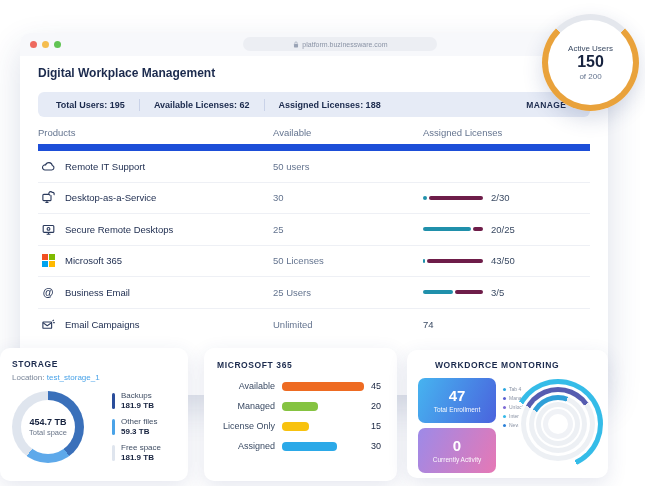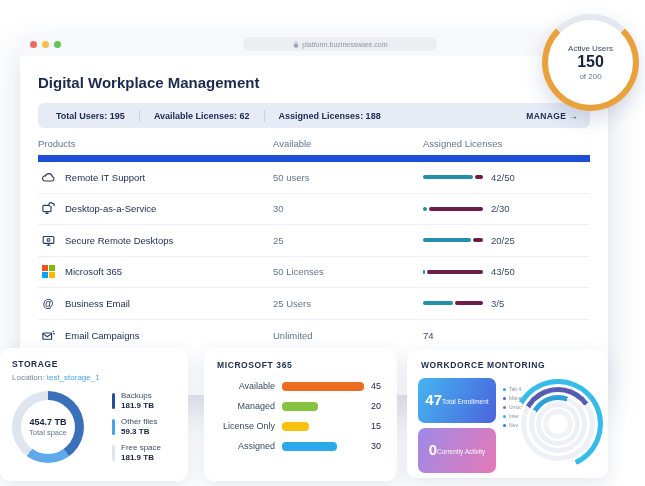--- a/index.html
+++ b/index.html
@@ -13,21 +13,21 @@
     display:flex; align-items:center; padding:0 10px; }
   .dots { display:flex; gap:5px; }
   .dot { width:7px; height:7px; border-radius:50%; }
   .dot.r{background:#ee6a5f}.dot.y{background:#f5bd4f}.dot.g{background:#61c454}
   .urlbar { position:absolute; left:38%; width:33%; top:4px; height:14px; background:#eceef3;
     border-radius:7px; display:flex; align-items:center; justify-content:center; gap:3px;
     font-size:7px; color:#8a93a5; }
   .lock { width:6px; height:7px; }
 
   .win-body { padding:10px 18px 0 18px; }
-  .page-title { font-size:15px; font-weight:700; color:#1b2a4d; margin:8px 0 12px 0; }
+  .page-title { font-size:12px; font-weight:700; color:#1b2a4d; margin:0 0 12px 0; }
 
   .statsbar { background:#e6ebf6; border-radius:6px; height:25px; display:flex; align-items:center;
     padding:0 12px; font-size:9px; font-weight:700; color:#1b2a4d; }
   .stat { padding:0 14px; }
   .stat:first-child { padding-left:6px; }
   .sdiv { width:1px; height:12px; background:#c9d2e8; }
   .manage { margin-left:auto; font-size:8.5px; font-weight:700; color:#1b2a4d; letter-spacing:.4px; cursor:pointer; }
 
   .thead, .trow { display:grid; grid-template-columns:235px 150px 1fr; align-items:center; }
   .thead { height:30px; font-size:9.5px; color:#64748f; margin-top:4px; border-bottom:7px solid #1d4ed8; }
@@ -78,23 +78,23 @@
   .sl-val { font-size:8px; font-weight:700; color:#17233f; }
 
   #card-ms { left:204px; top:348px; width:193px; height:133px; padding:12px 13px; }
   .msrows { margin-top:11px; display:flex; flex-direction:column; gap:10px; }
   .msrow { display:flex; align-items:center; gap:7px; }
   .ms-label { width:58px; text-align:right; font-size:9px; color:#3a4a63; flex:none; }
   .ms-track { width:82px; flex:none; }
   .ms-bar { height:9px; border-radius:4px; }
   .ms-val { font-size:9px; font-weight:400; color:#17233f; }
 
-  #card-wf { left:407px; top:350px; width:201px; height:128px; padding:10px 14px; overflow:hidden; }
+  #card-wf { left:407px; top:350px; width:201px; height:128px; padding:10px 28px; overflow:hidden; }
   .tiles { position:absolute; left:11px; top:28px; width:78px; display:flex; flex-direction:column; gap:5px; }
-  .tile { height:45px; border-radius:7px; display:flex; flex-direction:row; align-items:center;
+  .tile { height:45px; border-radius:7px; display:flex; flex-direction:column; align-items:center;
     justify-content:center; color:#fff; }
   .t-num { font-size:15px; font-weight:700; line-height:1.1; }
   .t-label { font-size:6.5px; opacity:.95; margin-top:1px; }
   .wf-legend { position:absolute; left:96px; top:36px; display:flex; flex-direction:column; gap:3px; }
   .wf-li { display:flex; align-items:center; gap:3px; font-size:5px; color:#8a93a5; }
   .wf-dot { width:3px; height:3px; border-radius:50%; flex:none; }
   .wf-radial { position:absolute; right:4px; top:28px; width:92px; height:92px; }
   .ring { position:absolute; left:50%; top:50%; transform:translate(-50%,-50%); border-radius:50%; }
   .ring .rhole { position:absolute; inset:5px; background:#fff; border-radius:50%; }
 </style>
@@ -140,27 +140,20 @@
       <div class="trow">
         <div class="pcell">
           <span class="picon">
             <svg viewBox="0 0 24 24" fill="none" stroke="currentColor" stroke-width="1.8" stroke-linejoin="round">
               <path d="M6.5 17.5a4 4 0 1 1 .8-7.9A5.5 5.5 0 0 1 18 10.4a3.6 3.6 0 0 1-.9 7.1z"></path>
             </svg>
             </span>
           <span class="pname">Remote IT Support</span>
         </div>
         <div class="avail">50 users</div>
-        <div class="asgn">
-          <div class="bartrack">
-            <div class="seg teal" style="width: 84%; background: rgb(32, 144, 171);"></div>
-              <div class="seg maroon" style="background: rgb(110, 29, 73);"></div>
-          </div>
-          <span class="barval">42/50</span>
-        </div>
       </div>
 
       <div class="trow">
         <div class="pcell">
           <span class="picon">
             <svg viewBox="0 0 24 24" fill="none" stroke="currentColor" stroke-width="1.8" stroke-linejoin="round">
               <rect x="3" y="7" width="13" height="10" rx="1.5"></rect>
               <path d="M7 20h5M9.5 17v3"></path>
               <path d="M15 8.5a3 3 0 1 1 3-4.6 2.5 2.5 0 0 1 2.5 4.1" fill="#fff"></path>
             </svg>

